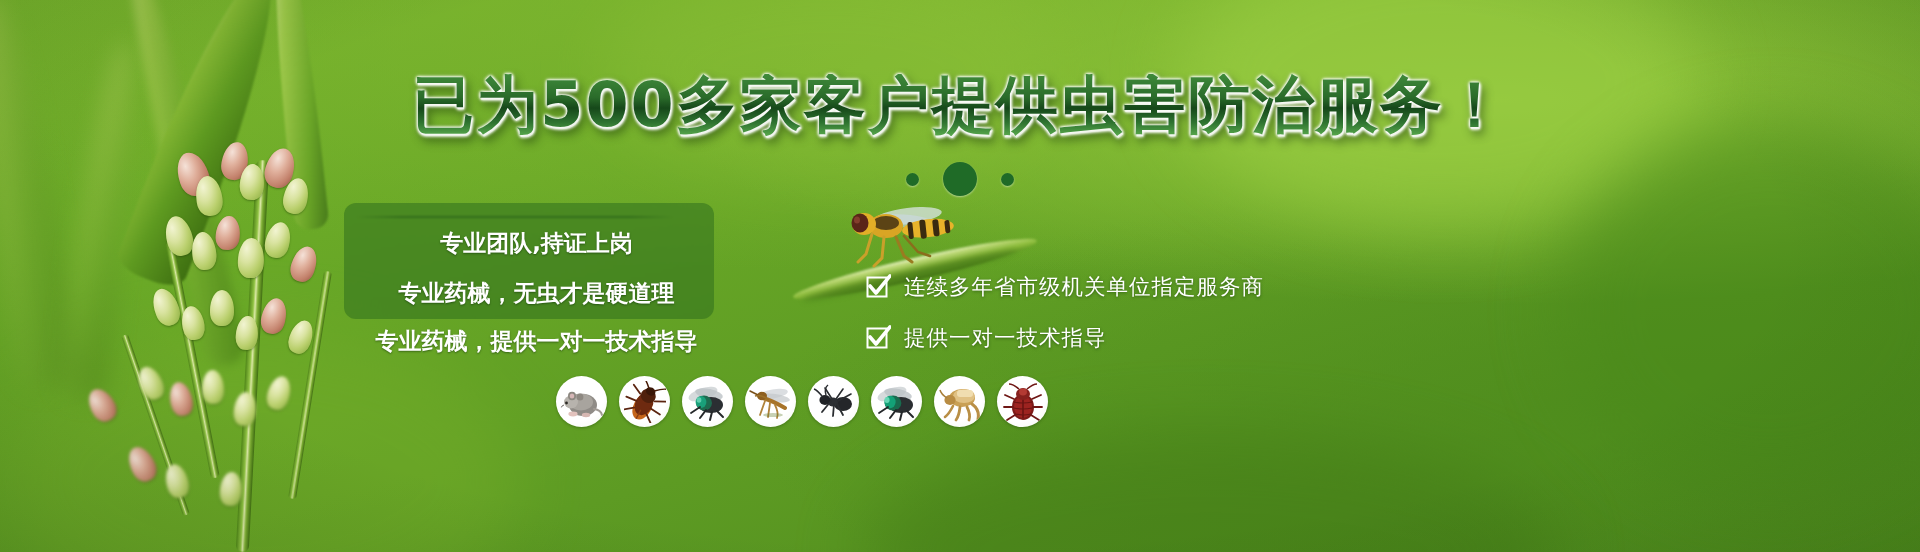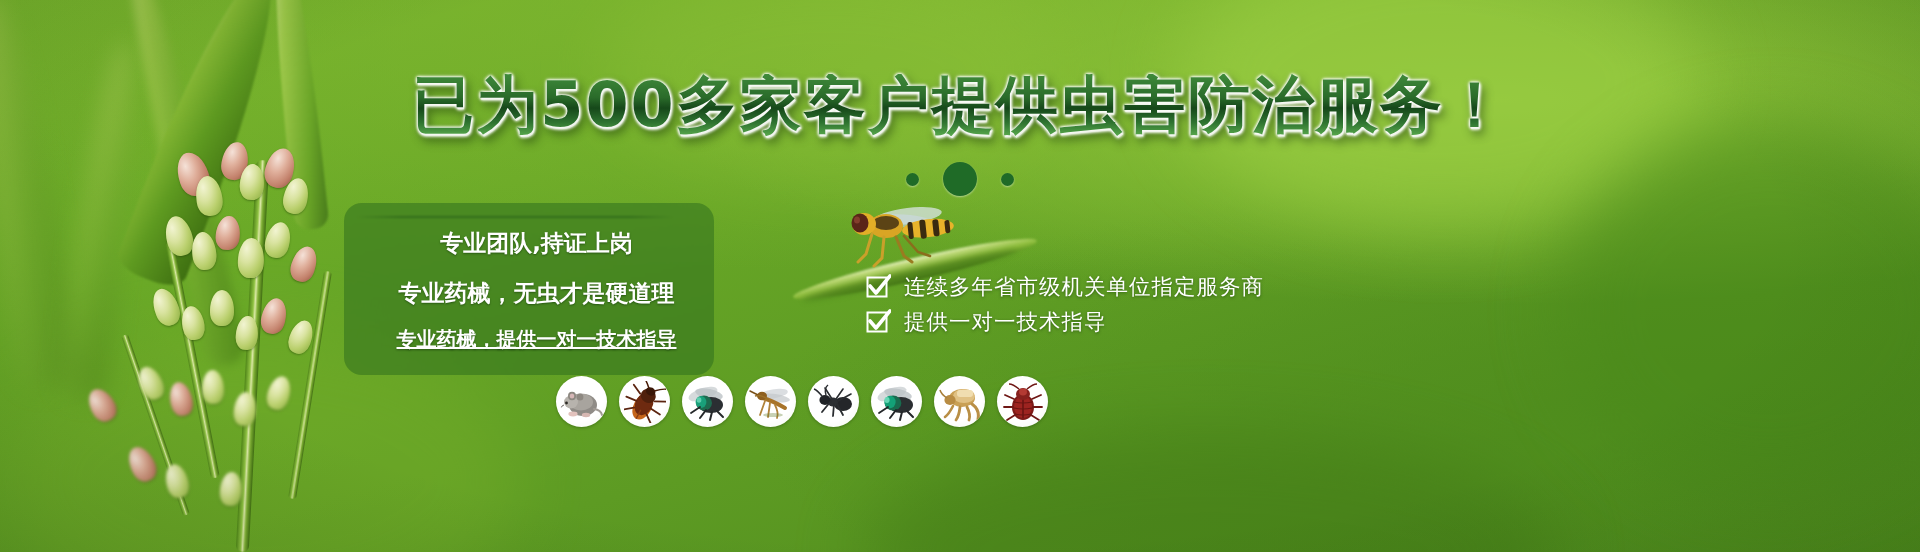--- a/index.html
+++ b/index.html
@@ -120,50 +120,50 @@
   }
   .dot.sm { width: 13px; height: 13px; }
   .dot.lg { width: 34px; height: 34px; }
 
   
   #slogan-panel {
     position: absolute;
     left: 344px;
     top: 203px;
     width: 370px;
-    height: 172px;
-    border-radius: 18px;
+    height: 116px;
+    border-radius: 12px;
     background: rgba(47,111,30,.55);
     backdrop-filter: blur(1px);
     box-sizing: border-box;
     padding: 13px 0 0 15px;
     display: flex;
     flex-direction: column;
     align-items: center;
     justify-content: flex-start;
   }
   .slogan-line {
     color: #ffffff;
     font-weight: bold;
     white-space: nowrap;
     text-shadow: 0 1px 2px rgba(10,40,5,.5);
     font-family: "DejaVu Sans", "Liberation Sans", sans-serif;
   }
   .slogan-line.l1 { font-size: 23px; margin-top: 12px; letter-spacing: 0px; }
   .slogan-line.l2 { font-size: 23px; margin-top: 19px; letter-spacing: 0px; }
-  .slogan-line.l3 { font-size: 20px; margin-top: 17px; letter-spacing: 0px; text-decoration: underline; }
+  .slogan-line.l3 { font-size: 23px; margin-top: 17px; letter-spacing: 0px; }
 
   
   #bullets {
     position: absolute;
     left: 866px;
     top: 272px;
     display: flex;
     flex-direction: column;
-    gap: 6px;
+    gap: 22px;
   }
   .bullet {
     display: flex;
     align-items: center;
     gap: 13px;
   }
   .chk {
     width: 25px; height: 25px;
     flex: 0 0 auto;
     position: relative;

